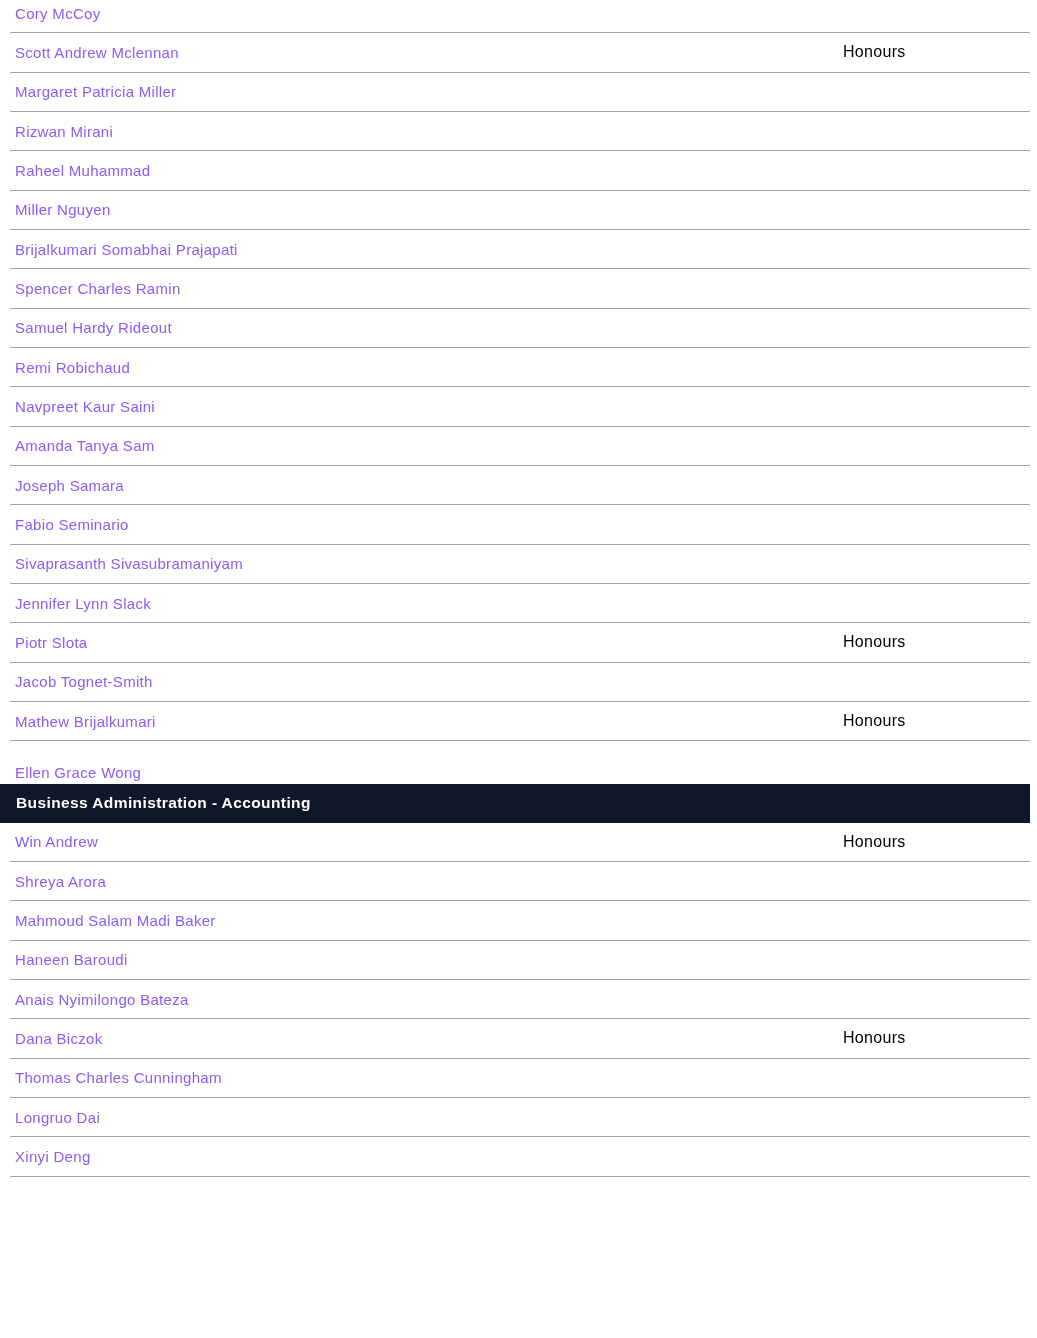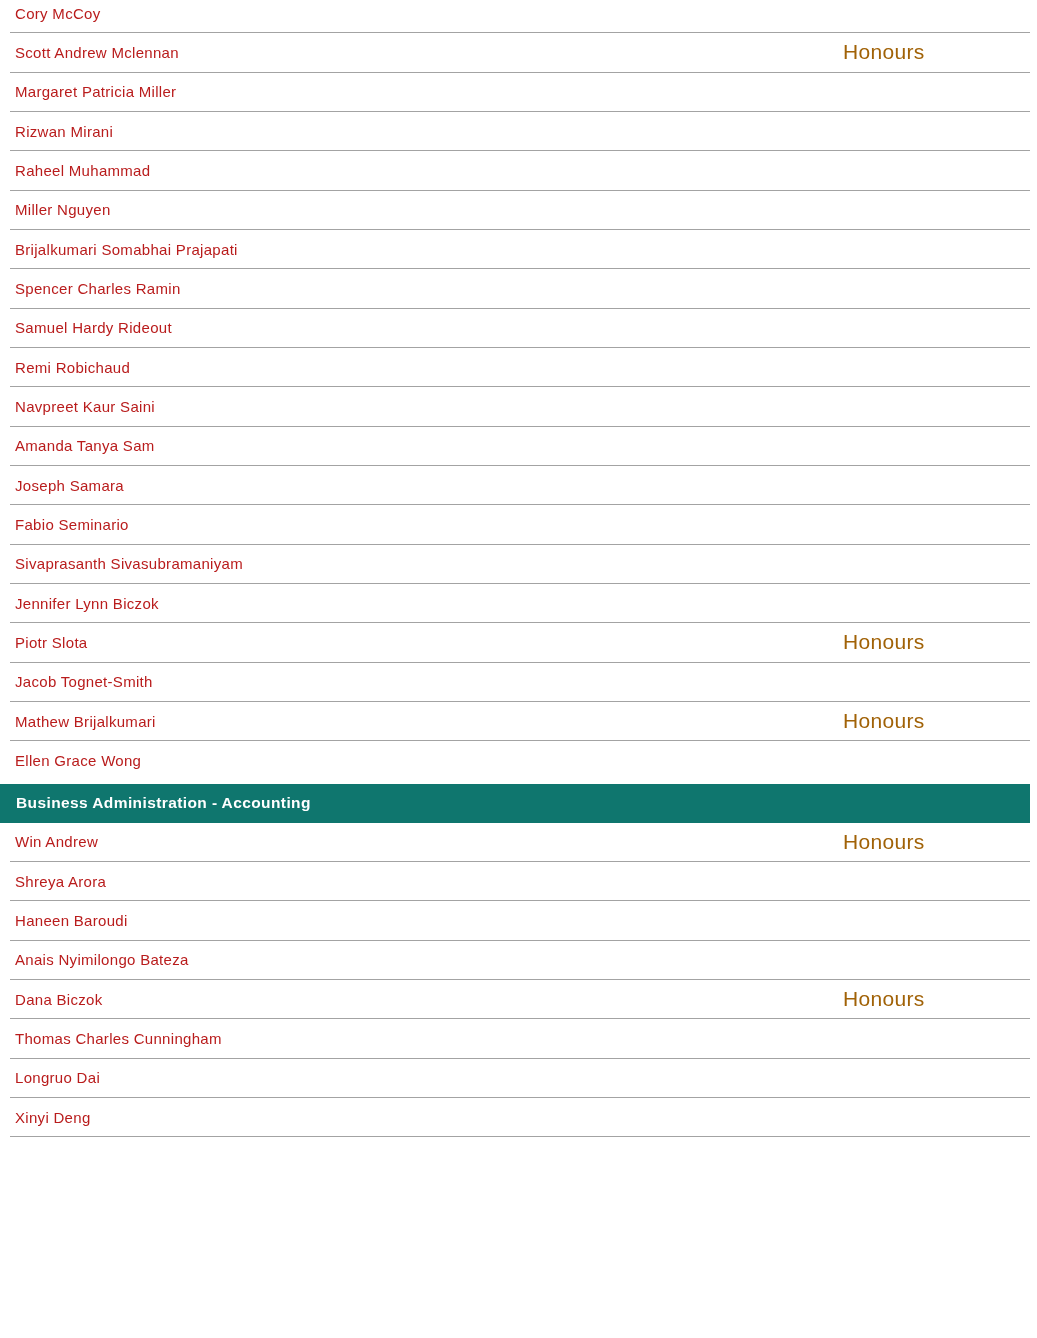--- a/index.html
+++ b/index.html
@@ -21,41 +21,42 @@
     position: relative;
     height: 39.33px;
     margin-left: 10px;
     width: 1020px;
     border-bottom: 1px solid #a3a3a3;
     display: flex;
     align-items: center;
   }
   .grad-row.no-border {
     border-bottom: none;
+    align-items: flex-end;
   }
   .grad-name {
     padding-left: 5px;
     font-size: 15px;
-    color: #b91c1c;
+    color: #8b5cf6;
     letter-spacing: 0.3px;
     white-space: nowrap;
   }
   .award {
     position: absolute;
     left: 833px;
-    font-size: 21px;
-    color: #a16207;
+    font-size: 16px;
+    color: #000000;
     letter-spacing: 0.3px;
   }
   .section-header {
     box-sizing: border-box;
     margin-top: 3px;
     width: 1030px;
     height: 39px;
-    background: #0f766e;
+    background: #0f172a;
     display: flex;
     align-items: center;
     padding-left: 16px;
     color: #ffffff;
     font-size: 15.5px;
     font-weight: 700;
     letter-spacing: 0.4px;
   }
 </style>
 </head>
@@ -132,21 +133,21 @@
     <span class="grad-name">Fabio Seminario</span>
     <span class="award"></span>
   </div>
 
   <div class="grad-row">
     <span class="grad-name">Sivaprasanth Sivasubramaniyam</span>
     <span class="award"></span>
   </div>
 
   <div class="grad-row">
-    <span class="grad-name">Jennifer Lynn Biczok</span>
+    <span class="grad-name">Jennifer Lynn Slack</span>
     <span class="award"></span>
   </div>
 
   <div class="grad-row">
     <span class="grad-name">Piotr Slota</span>
     <span class="award">Honours</span>
   </div>
 
 
   <div class="grad-row">
@@ -172,20 +173,24 @@
   <div class="grad-row">
     <span class="grad-name">Win Andrew</span>
     <span class="award">Honours</span>
   </div>
 
   <div class="grad-row">
     <span class="grad-name">Shreya Arora</span>
     <span class="award"></span>
   </div>
 
+  <div class="grad-row">
+    <span class="grad-name">Mahmoud Salam Madi Baker</span>
+    <span class="award"></span>
+  </div>
 
   <div class="grad-row">
     <span class="grad-name">Haneen Baroudi</span>
     <span class="award"></span>
   </div>
 
   <div class="grad-row">
     <span class="grad-name">Anais Nyimilongo Bateza</span>
     <span class="award"></span>
   </div>

